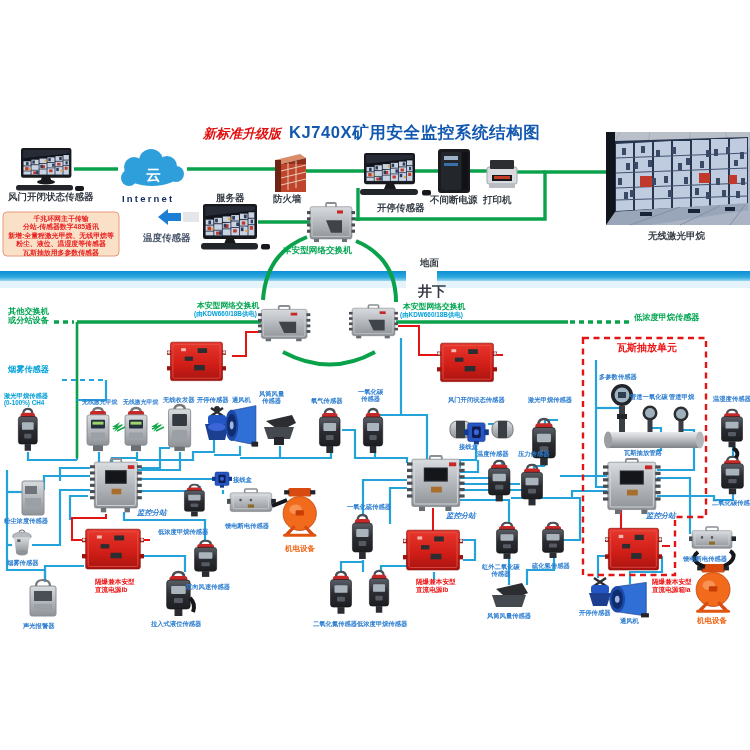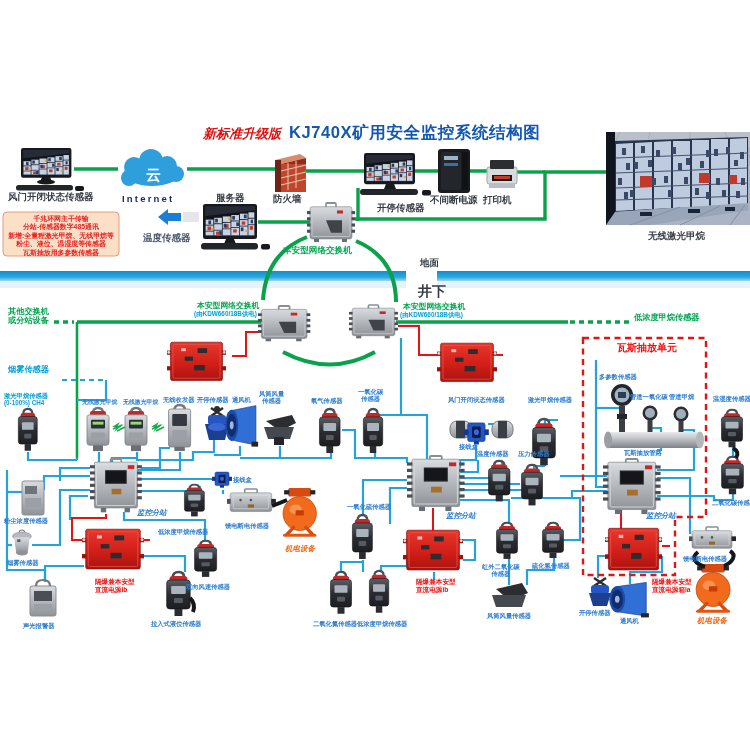--- a/index.html
+++ b/index.html
@@ -6,21 +6,21 @@
 #canvas{position:relative;width:750px;height:750px;background:#fff;overflow:hidden;
  font-family:"Liberation Sans",sans-serif;}
 svg{position:absolute;left:0;top:0;}
 .t{position:absolute;white-space:nowrap;font-size:6.3px;font-weight:bold;line-height:7.2px;}
 .b{color:#2a7cd0;}
 .d{color:#353b44;line-height:10.5px;}
 .g{color:#00a550;}
 .c{color:#00a0d8;}
 .r{color:#e82222;font-weight:bold;}
 .rb{color:#ee1111;}
-.o{color:#f26a1b;font-style:italic;}
+.o{color:#f26a1b;}
 .title1{left:203px;top:127px;font-size:13px;line-height:13.5px;color:#e01010;font-weight:bold;font-style:italic;text-align:right;}
 .title2{left:289px;top:124px;font-size:16.5px;line-height:17.5px;color:#1358b0;font-weight:bold;letter-spacing:0.6px;}
 </style>
 </head>
 <body>
 <div id="canvas">
 <svg width="750" height="750" viewBox="0 0 750 750">
 <defs>
  <linearGradient id="band" x1="0" y1="0" x2="0" y2="1">
   <stop offset="0" stop-color="#0c90d4"></stop>

